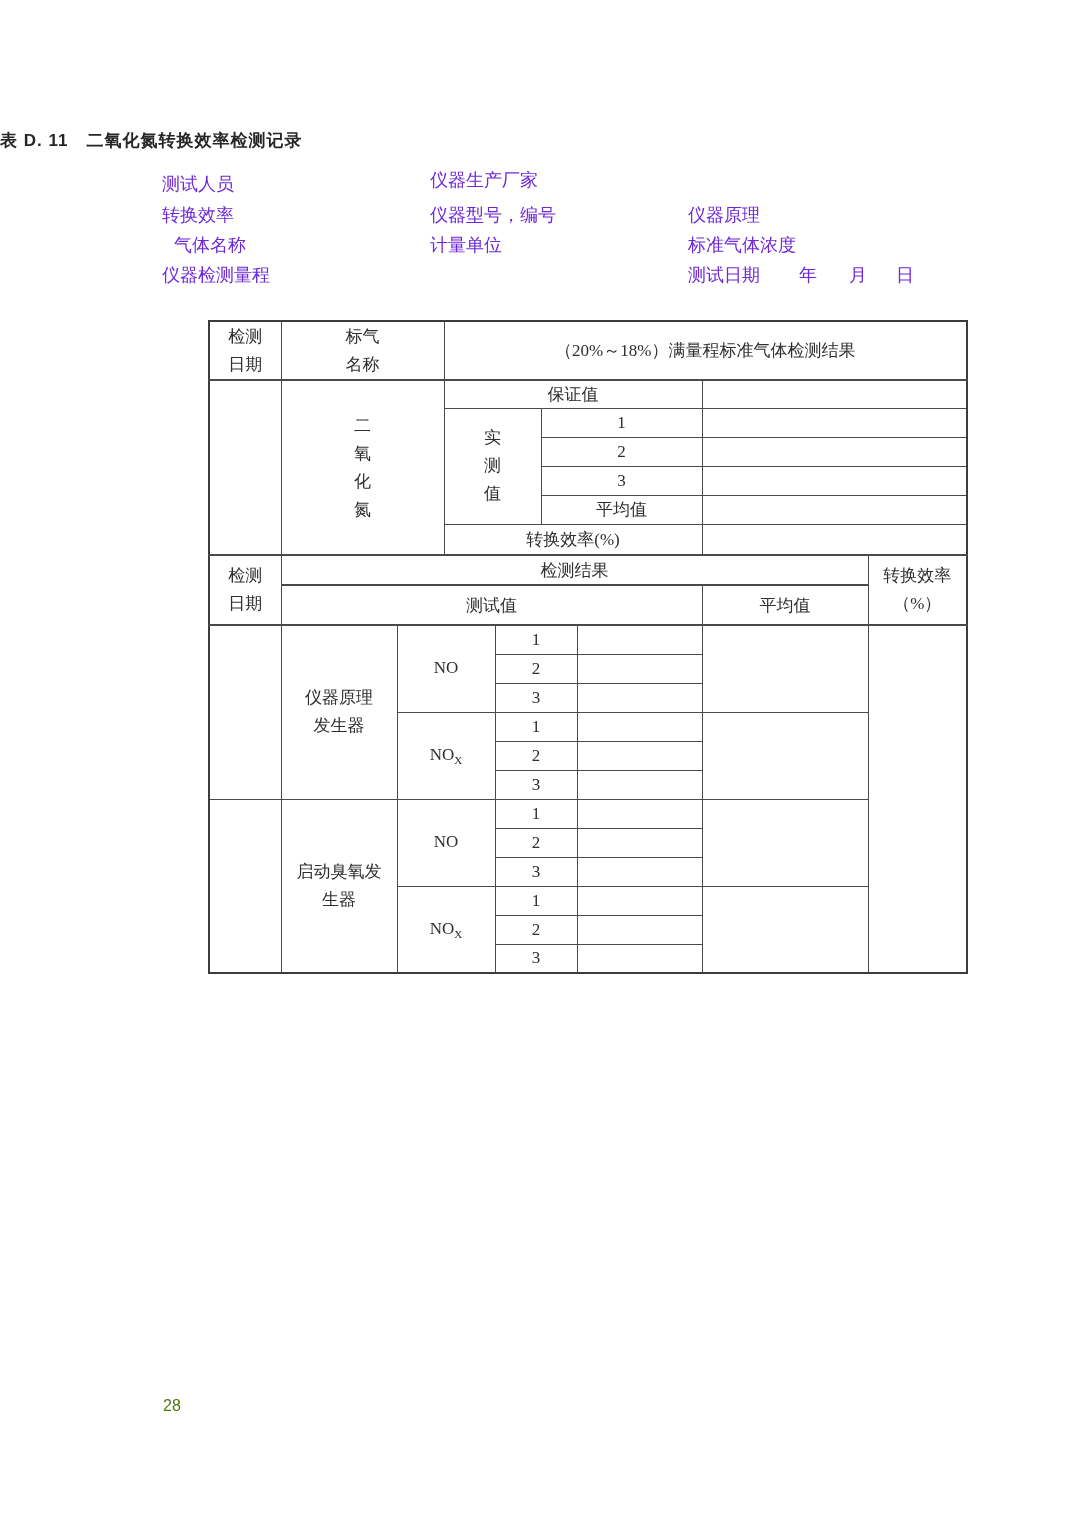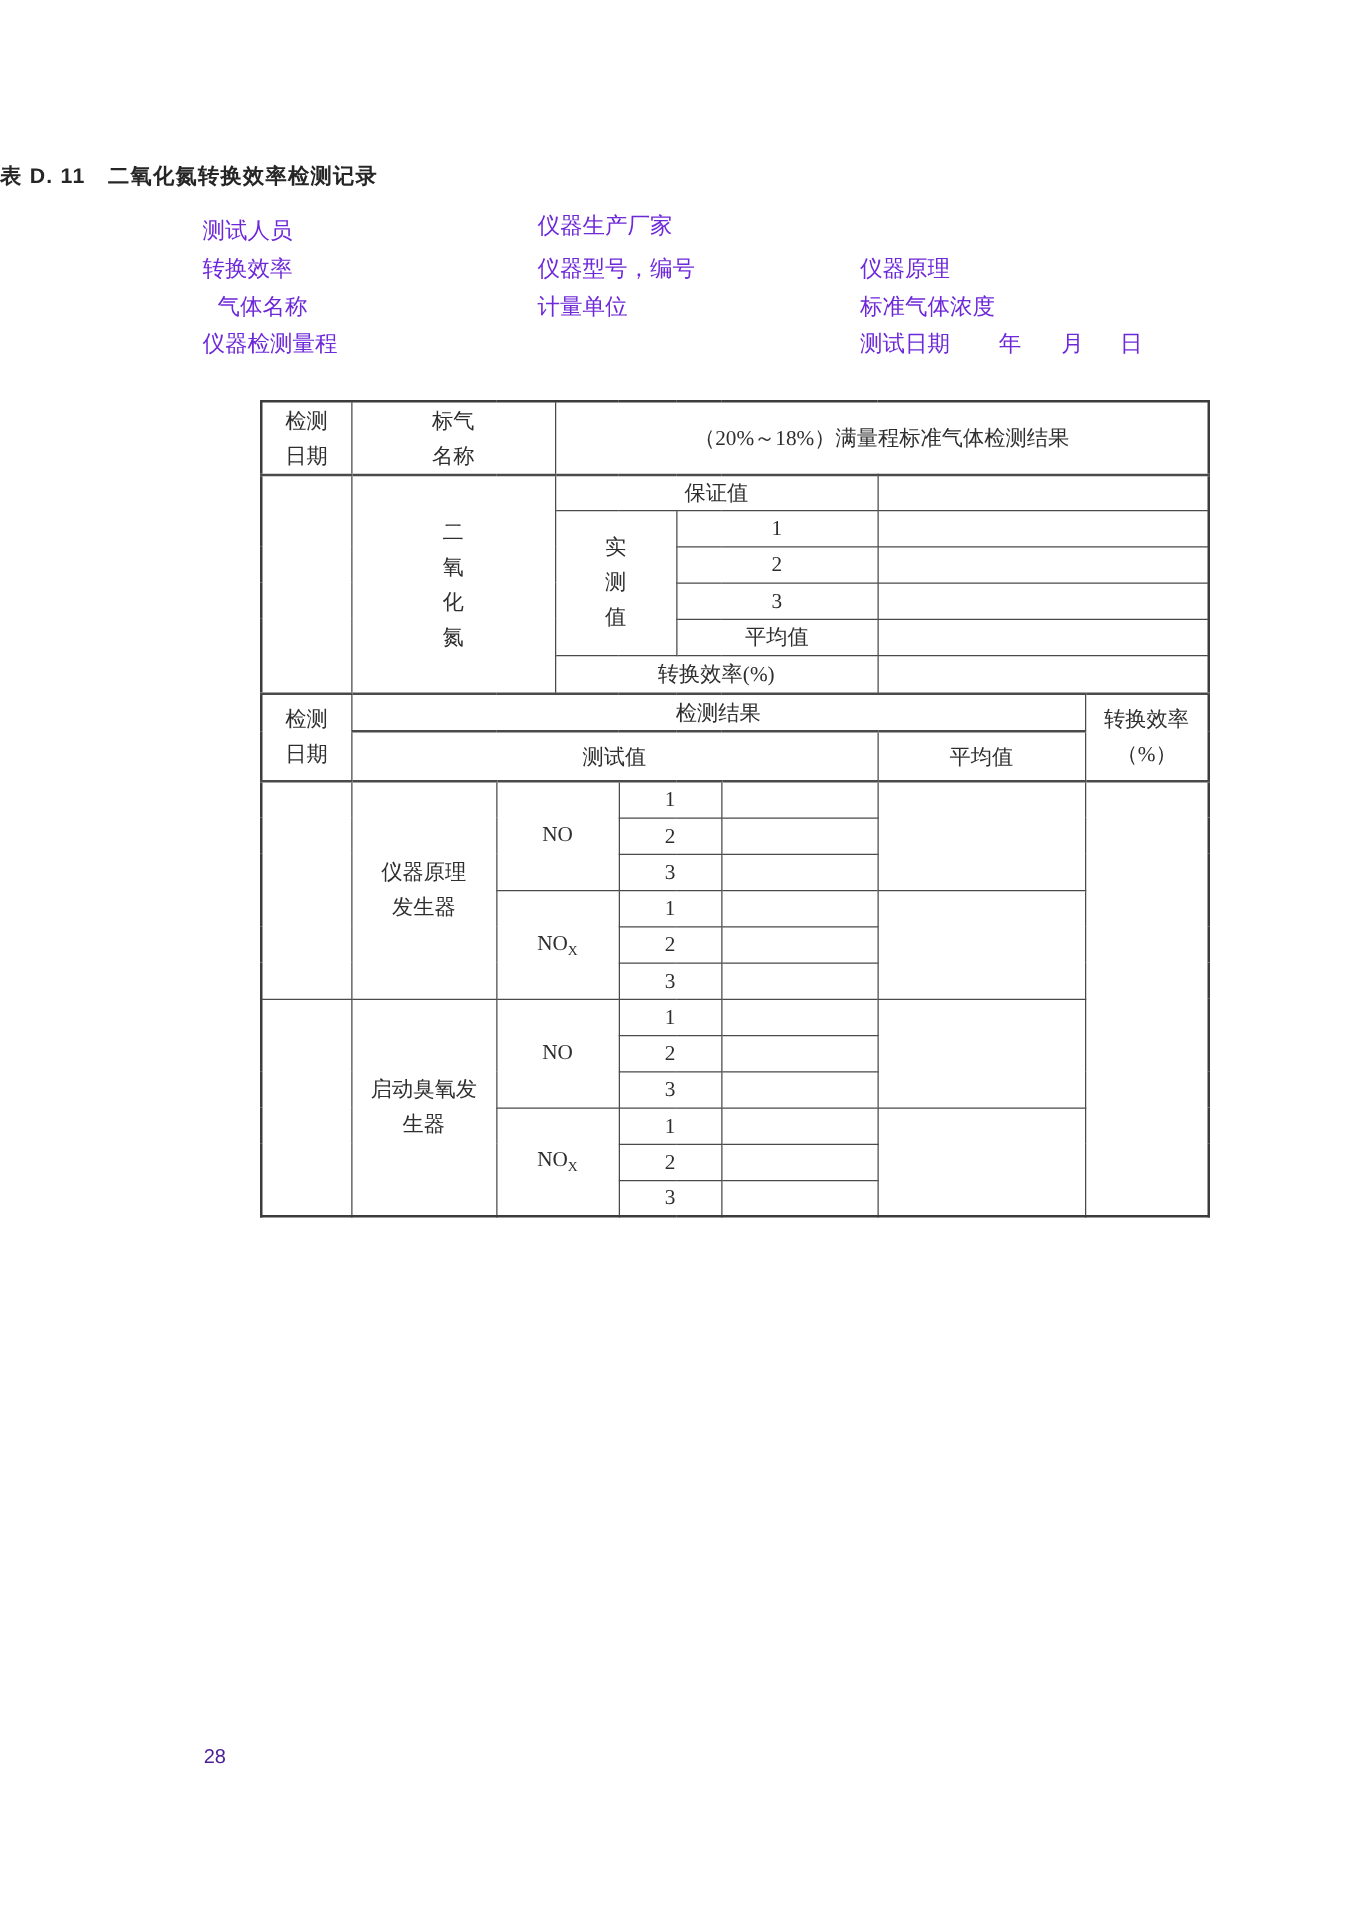--- a/index.html
+++ b/index.html
@@ -68,21 +68,21 @@
   .species sub {
     font-size: 11px;
     vertical-align: -4px;
   }
   .page-number {
     position: absolute;
     left: 163px;
     top: 1397px;
     font-family: "Liberation Sans", "DejaVu Sans", sans-serif;
     font-size: 16px;
-    color: #4c1d95;
+    color: #4d7c0f;
   }
 </style>
 </head>
 <body>
 
 <div class="page">
 
   <div class="doc-title">表 D. 11　二氧化氮转换效率检测记录</div>
 
   <span class="info-label" style="left:162px; top:172px;">测试人员</span>

